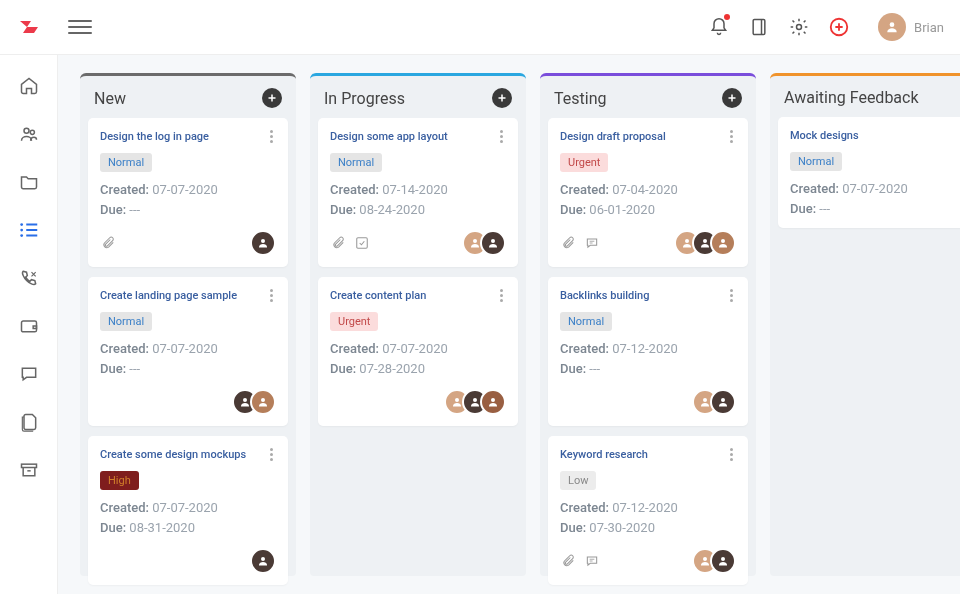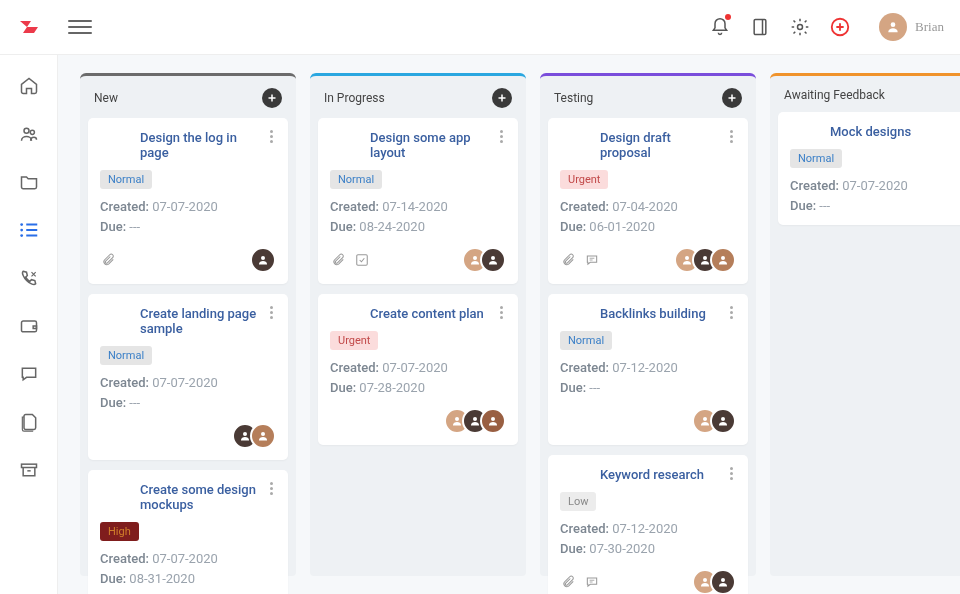--- a/index.html
+++ b/index.html
@@ -38,21 +38,21 @@
   .topbar-icons { display: flex; align-items: center; gap: 18px; }
   .topbar-icon {
     width: 22px; height: 22px; display:flex; align-items:center; justify-content:center;
     color: #555; cursor: pointer; position: relative;
   }
   .topbar-icon.red { color: #e33; }
   .badge-dot {
     position:absolute; top:-2px; right:0px; width:6px; height:6px; background:#e33; border-radius:50%;
   }
   .user-chip {
-    display:flex; align-items:center; gap:8px; margin-left: 10px; cursor:pointer;font-family:Liberation Serif, serif;
+    display:flex; align-items:center; gap:8px; margin-left: 10px; cursor:pointer;
   }
   .avatar {
     width: 28px; height: 28px; border-radius: 50%;
     display:inline-flex; align-items:center; justify-content:center;
     font-size: 11px; color:#fff; flex-shrink:0;
   }
   .user-name { color:#999; font-size:13px; }
 
   .shell { display:flex; height: calc(594px - 55px); }
   .sidebar {
@@ -73,34 +73,34 @@
     width: 216px; flex-shrink:0;
     background:#eef1f4; border-radius:6px 6px 4px 4px;
     display:flex; flex-direction:column;
     border-top: 3px solid var(--col-accent,#888);
     padding-bottom:10px;
     min-height: 490px;
   }
   .col-head {
     display:flex; align-items:center; justify-content:space-between;
     padding: 12px 14px 10px;
-    color:#444; font-size:12px;
+    color:#444; font-size:16px;
   }
   .col-add {
     width:20px; height:20px; border-radius:50%; background:#3a3a3a;
     display:flex; align-items:center; justify-content:center; color:#fff;
     font-size:14px; cursor:pointer;
   }
   .cards { display:flex; flex-direction:column; gap:10px; padding: 0 8px; }
   .card {
     background:#fff; border-radius:5px; padding:12px 12px 10px;
     box-shadow: 0 1px 2px rgba(0,0,0,0.04);
     position:relative;
   }
-  .card-title { color:#3a5fa0; font-size:13px; font-weight:500; margin-bottom:8px; padding-right:14px;margin-left:40px;}
+  .card-title { color:#3a5fa0; font-size:11px; font-weight:500; margin-bottom:8px; padding-right:14px;}
   .kebab {
     position:absolute; top:10px; right:10px; width:14px; height:16px;
     display:flex; flex-direction:column; align-items:center; justify-content:center; gap:2px;
     cursor:pointer;
   }
   .kebab span { width:3px; height:3px; background:#aaa; border-radius:50%; }
   .tag {
     display:inline-block; padding:3px 8px; border-radius:3px;
     font-size:11px; margin-bottom:8px;
   }

